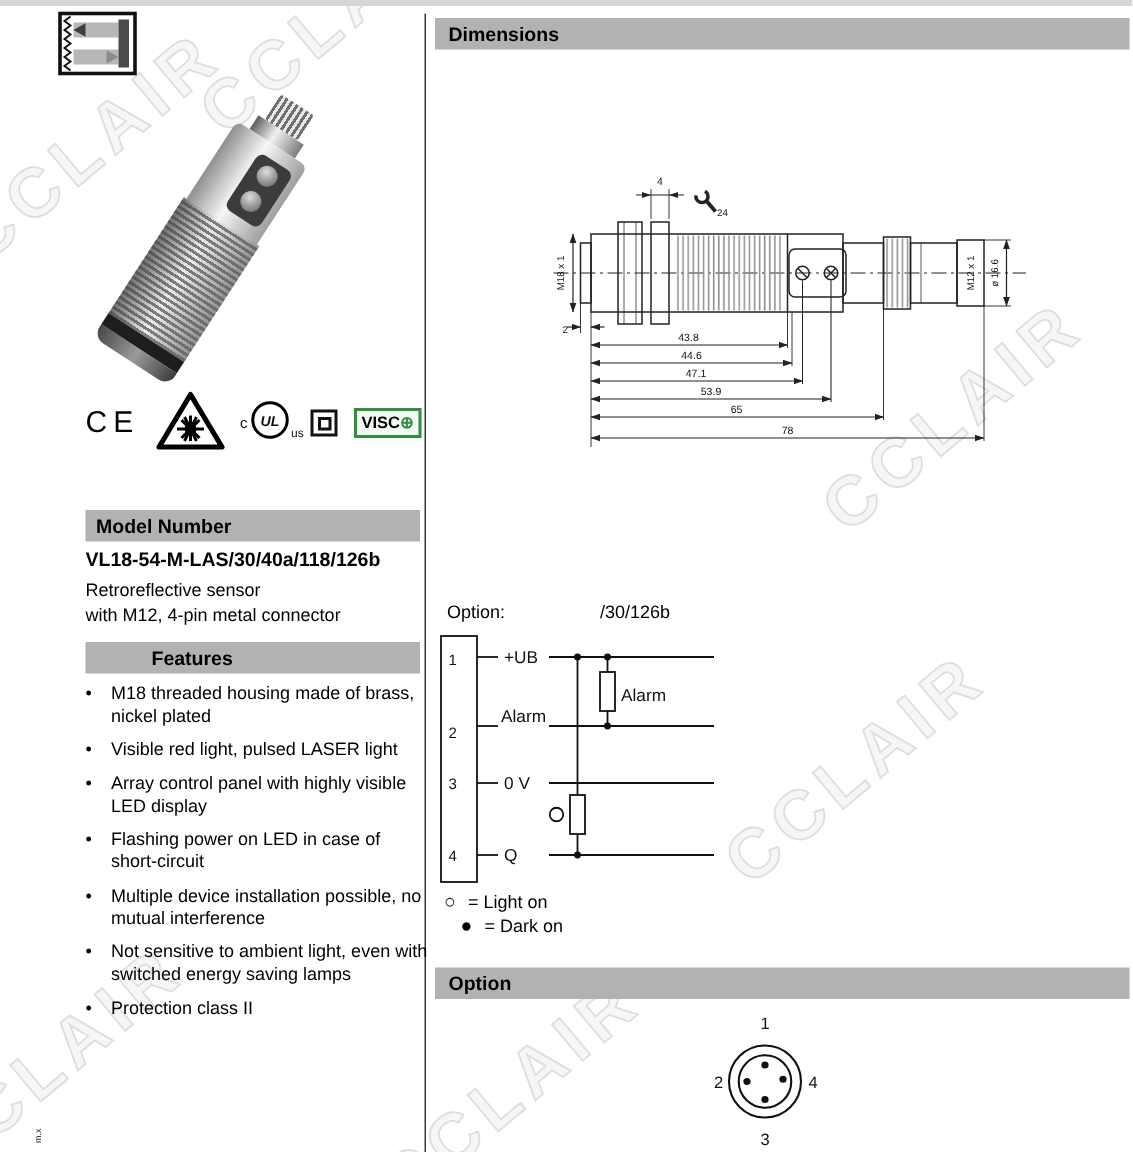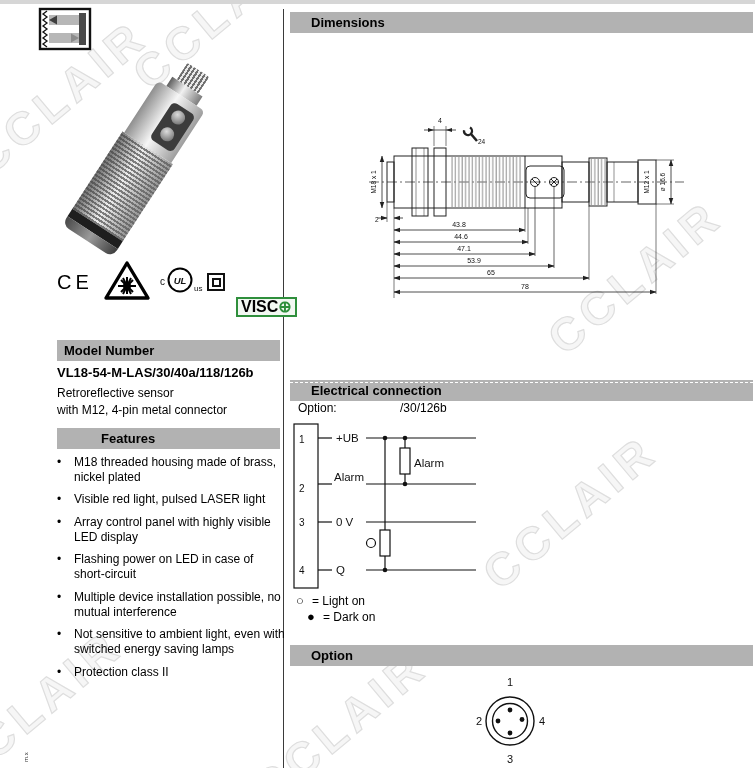--- a/index.html
+++ b/index.html
@@ -7,21 +7,21 @@
        font-family:"Liberation Sans",sans-serif;color:#000;}
   .wm{position:absolute;font-weight:bold;font-size:46px;letter-spacing:6px;
       color:rgba(215,215,215,0.22);-webkit-text-stroke:1.2px #dedede;
       transform:rotate(-40deg);z-index:0;white-space:nowrap;user-select:none;}
   .layer{position:absolute;inset:0;z-index:1;}
   .top-strip{position:absolute;left:0;top:0;width:755px;height:4px;background:#d6d6d6;}
   .divider{position:absolute;left:283px;top:9px;width:1px;height:759px;background:#3a3a3a;}
   .bar{position:absolute;background:#b2b2b2;height:21px;line-height:21px;
        font-weight:bold;font-size:13px;padding-left:7px;box-sizing:border-box;}
   .bar-left{left:57px;width:223px;}
-  .bar-right{left:290px;width:463px;padding-left:21px;}
+  .bar-right{left:290px;width:463px;padding-left:9px;}
   .txt{position:absolute;font-size:12px;}
   .bold13{font-weight:bold;font-size:13px;}
   
   .ft-list{position:absolute;left:57px;top:455px;width:228px;font-size:12px;line-height:1.27;}
   .ft-list .li{display:flex;margin-bottom:7px;}
   .ft-list .b{width:17px;flex:none;}
   
   .photo{position:absolute;left:78px;top:48px;width:185px;height:220px;}
   .cyl{position:absolute;left:56px;top:12px;width:62px;transform:rotate(33deg);
        transform-origin:50% 30%;display:flex;flex-direction:column;align-items:center;}
@@ -41,21 +41,21 @@
                        repeating-linear-gradient(0deg,#7e7e7e 0 2px,#ececec 2px 4px);}
   .p-ring{width:60px;height:9px;background:#1e1e1e;}
   .p-cap{width:60px;height:10px;border-radius:0 0 8px 8px;
          background:linear-gradient(90deg,#474747,#9a9a9a 50%,#3d3d3d);}
   
   .ce{position:absolute;left:57px;top:271px;font-size:20px;letter-spacing:4px;font-weight:400;}
   .sq2{position:absolute;left:207px;top:273px;width:14px;height:14px;border:2px solid #111;
        display:flex;align-items:center;justify-content:center;}
   .sq2 i{display:block;width:5px;height:5px;border:2px solid #111;}
   .visco{position:absolute;left:236px;top:272px;border:2px solid #2f8f3c;background:#f2f8f2;
-         font-weight:bold;font-size:16px;padding:0 3px;line-height:16px;margin-top:25px;}
+         font-weight:bold;font-size:11px;padding:0 3px;line-height:16px;}
   .visco .o{color:#2f8f3c;}
   .cert-svg{position:absolute;}
   
   .legend-row{position:absolute;font-size:12px;}
   .legend-row .sym{display:inline-block;width:16px;font-size:13px;}
   
   .side-note{position:absolute;left:23px;top:762px;transform:rotate(-90deg);
              transform-origin:0 0;font-size:6px;color:#333;white-space:nowrap;}
   svg{position:absolute;overflow:visible;}
   svg text{font-family:"Liberation Sans",sans-serif;fill:#111;stroke:none;}
@@ -247,24 +247,20 @@
     <text transform="rotate(-90 297 72)" x="297" y="74" font-size="6.5" text-anchor="middle">ø 16.6</text>
     <text x="9" y="112" font-size="6.5">2</text>
     <text x="93" y="117" font-size="7" text-anchor="middle">43.8</text>
     <text x="95" y="129" font-size="7" text-anchor="middle">44.6</text>
     <text x="98" y="141" font-size="7" text-anchor="middle">47.1</text>
     <text x="108" y="153" font-size="7" text-anchor="middle">53.9</text>
     <text x="125" y="165" font-size="7" text-anchor="middle">65</text>
     <text x="159" y="179" font-size="7" text-anchor="middle">78</text>
   </svg>
 
-  <div class="bar bar-right" style="top:380px;">
-    <span>Electrical connection</span>
-    <div style="position:absolute;left:0;top:2px;width:100%;border-top:1px dashed #fff;"></div>
-  </div>
   <div class="txt" style="left:298px;top:401px;">Option:</div>
   <div class="txt" style="left:400px;top:401px;">/30/126b</div>
 
   <svg style="left:290px;top:420px;" width="200" height="190" viewBox="0 0 200 190">
     <g stroke="#111" stroke-width="1.2" fill="none">
       <rect x="4" y="4" width="24" height="164"></rect>
       <line x1="28" y1="18" x2="42" y2="18"></line>
       <line x1="28" y1="64" x2="42" y2="64"></line>
       <line x1="28" y1="102" x2="42" y2="102"></line>
       <line x1="28" y1="150" x2="42" y2="150"></line>

